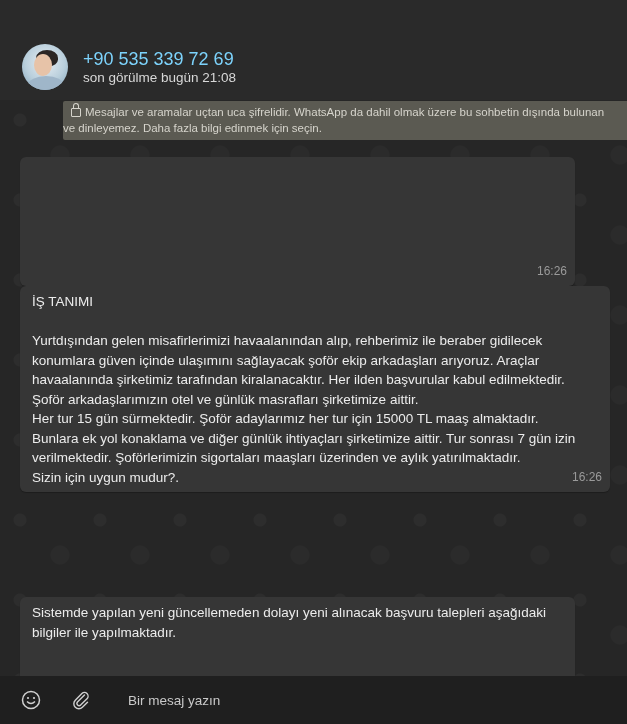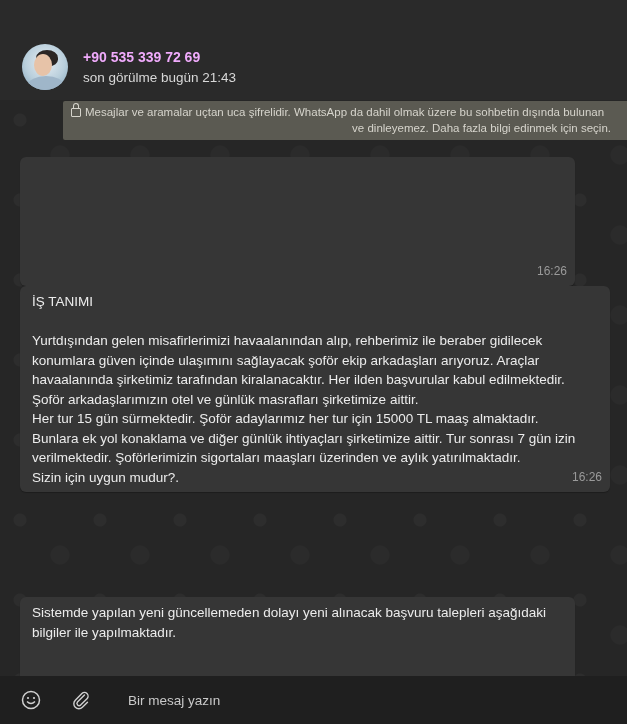--- a/index.html
+++ b/index.html
@@ -25,40 +25,40 @@
   }
   .avatar .hair {
     position:absolute; left:14px; top:6px; width:22px; height:16px; border-radius:50% 50% 40% 40%;
     background:#2b2624;
   }
   .avatar .body {
     position:absolute; left:6px; top:32px; width:36px; height:18px; border-radius:50% 50% 0 0;
     background:#9fb6c9;
   }
   .contact-name {
-    position:absolute; left:83px; top:49px; font-size:14px; font-weight:bold; color:#f0abfc;
+    position:absolute; left:83px; top:49px; font-size:18px; font-weight:normal; color:#7dd3fc;
   }
   .contact-status {
     position:absolute; left:83px; top:70px; font-size:13.5px; color:#d8d8d8;
   }
   .chat-area {
     position:absolute; left:0; top:100px; width:627px; height:576px;
     background:#262626;
     background-image:
       radial-gradient(circle at 20px 20px, rgba(255,255,255,0.03) 6px, transparent 7px),
       radial-gradient(circle at 60px 55px, rgba(255,255,255,0.025) 9px, transparent 10px);
     background-size:80px 80px;
   }
   .notice {
     position:absolute; left:63px; top:101px; width:580px; height:39px;
     background:#5b5a52; color:#d6d4cc;
     font-size:11.5px; line-height:16px; text-align:center; border-radius:2px;
   }
   .notice .line1 { position:absolute; left:8px; top:3px; white-space:nowrap; }
-  .notice .line2 { position:absolute; left:0; right:16px; top:19px; text-align:right; padding-right:16px; white-space:nowrap; }
+  .notice .line2 { position:absolute; left:0; right:16px; top:19px; text-align:left; padding-right:16px; white-space:nowrap; }
   .lock { display:inline-block; width:8px; height:7px; border:1.2px solid #d6d4cc; border-radius:1px; position:relative; margin-right:4px; top:1px; }
   .lock::before { content:""; position:absolute; left:1px; top:-6px; width:4px; height:5px; border:1.2px solid #d6d4cc; border-bottom:none; border-radius:3px 3px 0 0; }
 
   .bubble {
     position:absolute; background:#363636; border-radius:6px;
     font-size:13.5px; line-height:19.5px; color:#ececec;
     box-shadow:0 1px 1px rgba(0,0,0,0.25);
   }
   .bubble .text { position:absolute; left:12px; top:6px; white-space:pre; }
   .bubble .time { position:absolute; right:8px; bottom:5px; font-size:12px; color:#9a9a9a;margin-top:8px; }
@@ -89,21 +89,21 @@
 </head>
 <body>
 
 <div class="header">
   <div class="avatar">
     <div class="body"></div>
     <div class="hair"></div>
     <div class="face"></div>
   </div>
   <div class="contact-name">+90 535 339 72 69</div>
-  <div class="contact-status">son görülme bugün 21:43</div>
+  <div class="contact-status">son görülme bugün 21:08</div>
 </div>
 
 <div class="chat-area"></div>
 
 <div class="notice">
   <div class="line1">
     <span class="lock"></span><span>Mesajlar ve aramalar uçtan uca şifrelidir. WhatsApp da dahil olmak üzere bu sohbetin dışında bulunan</span>
   </div>
   <div class="line2">ve dinleyemez. Daha fazla bilgi edinmek için seçin.</div>
 </div>

